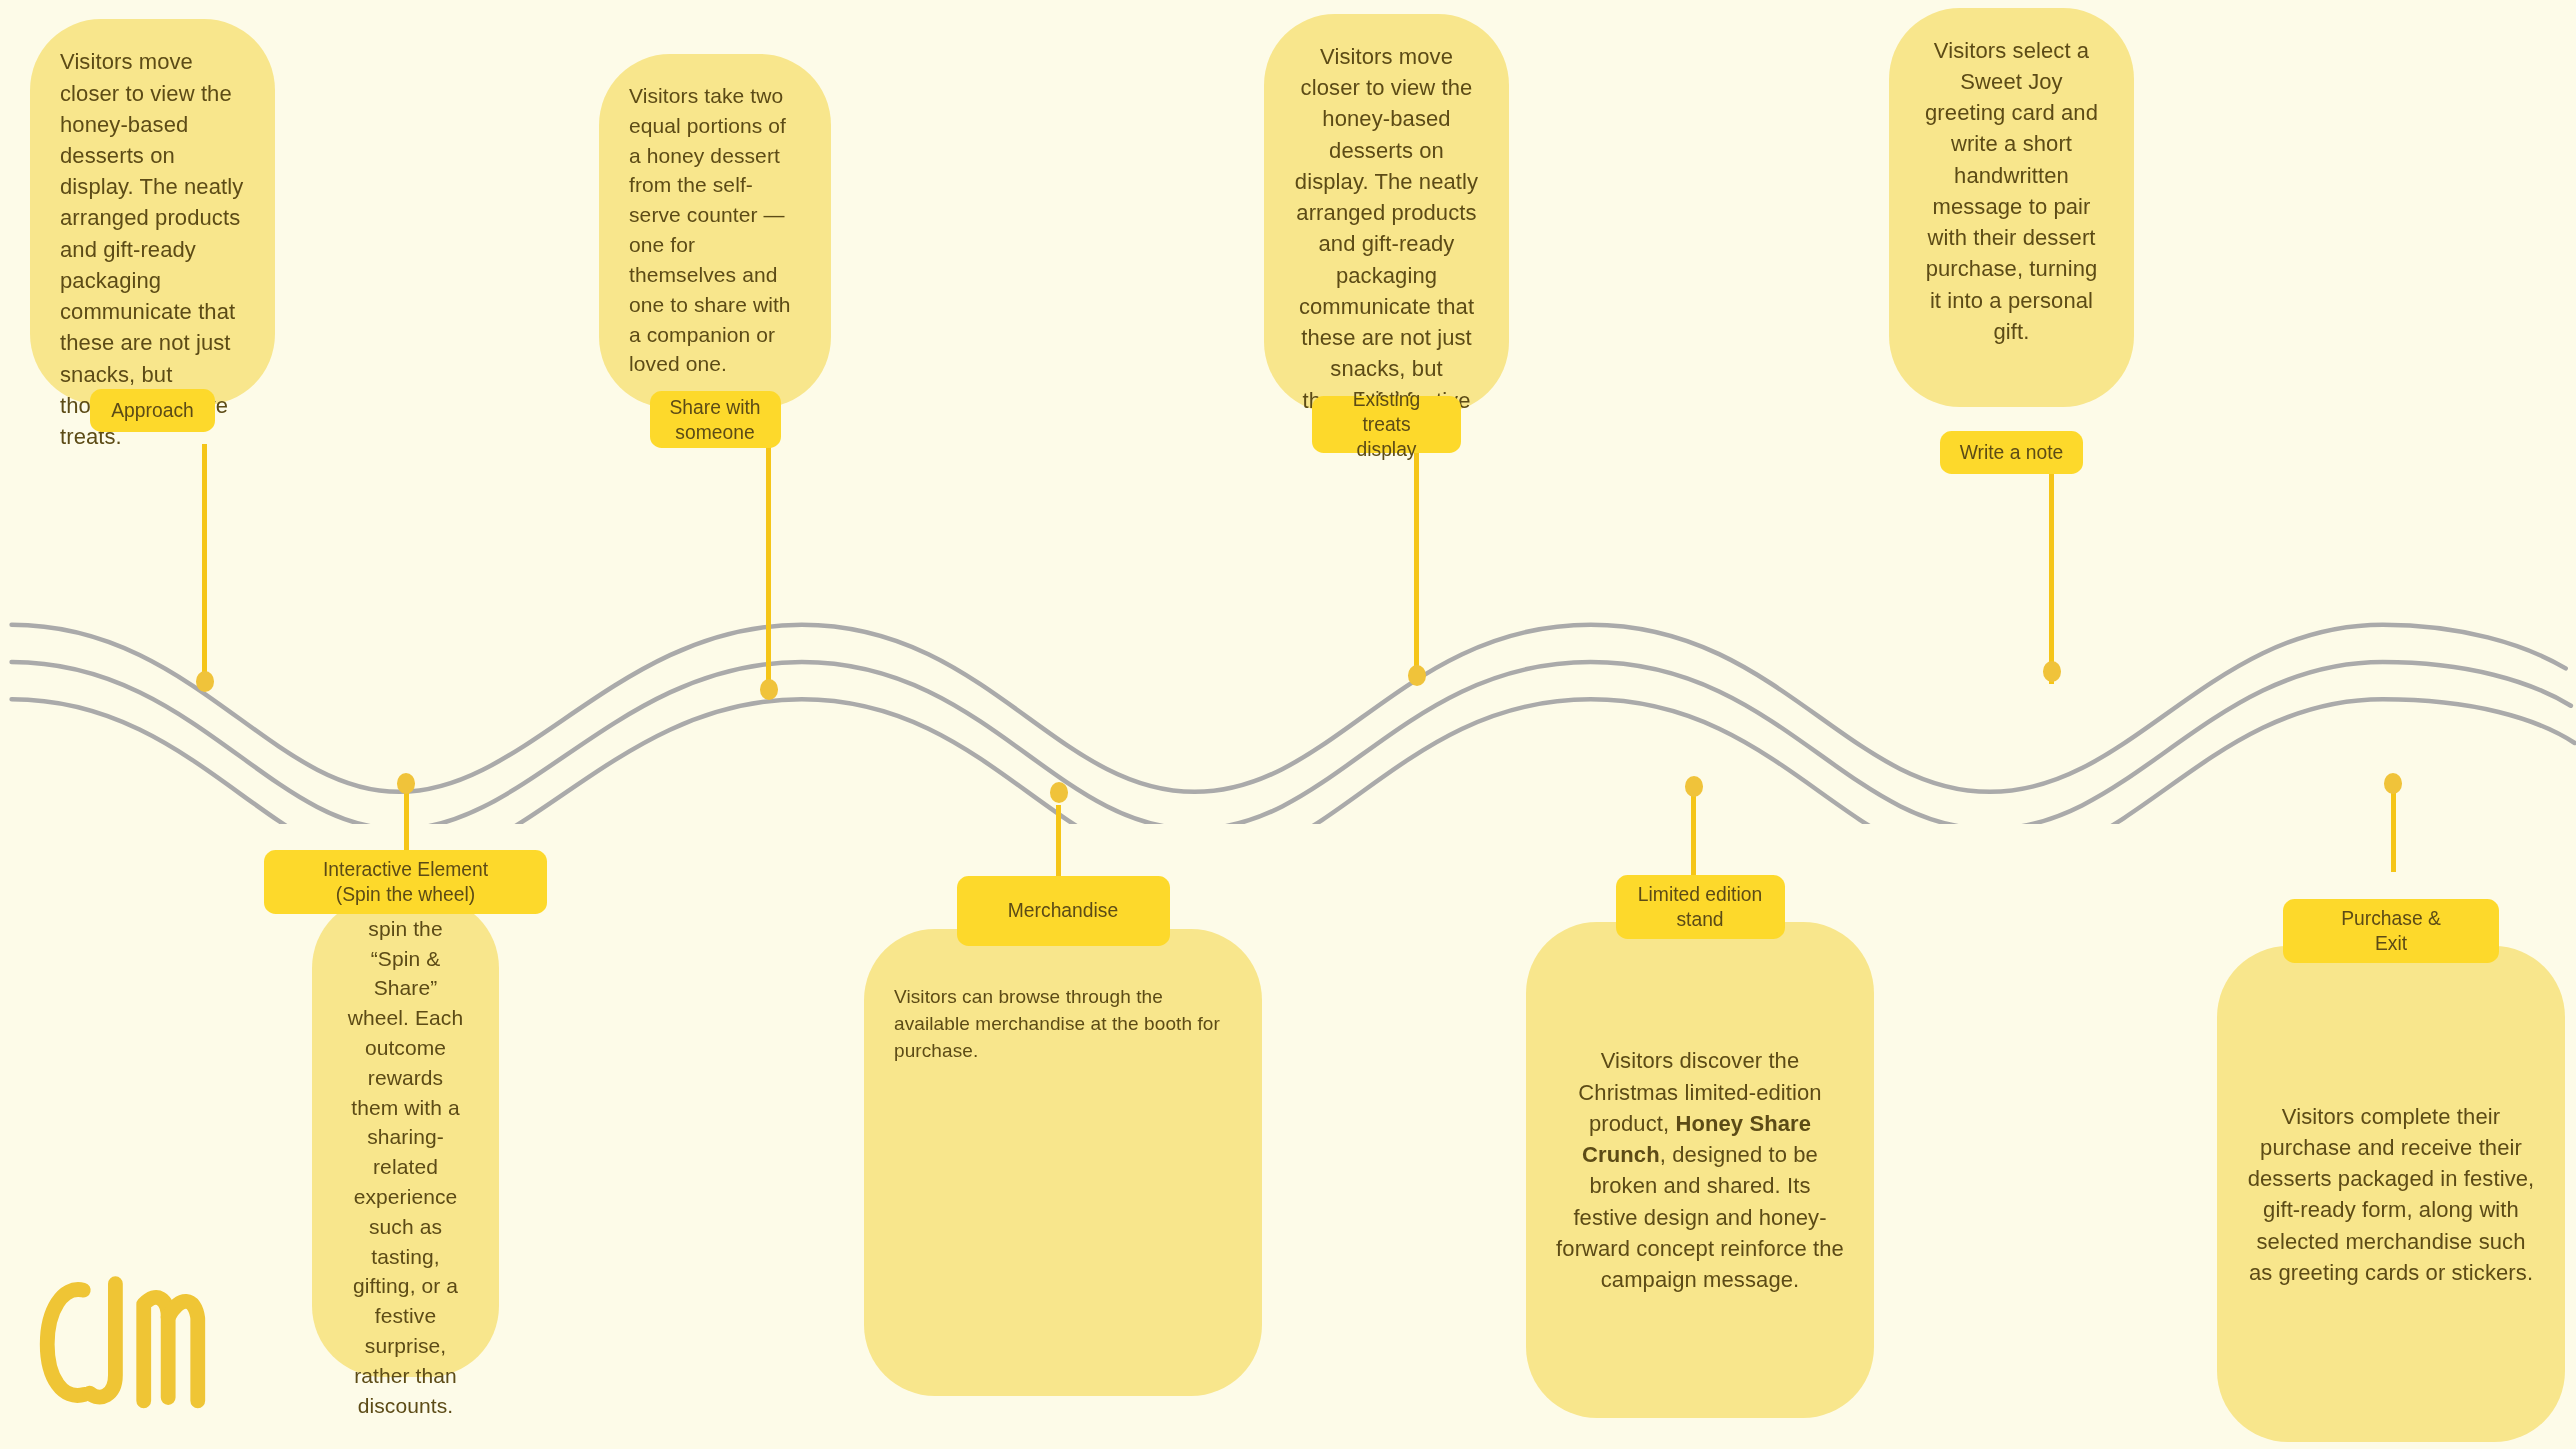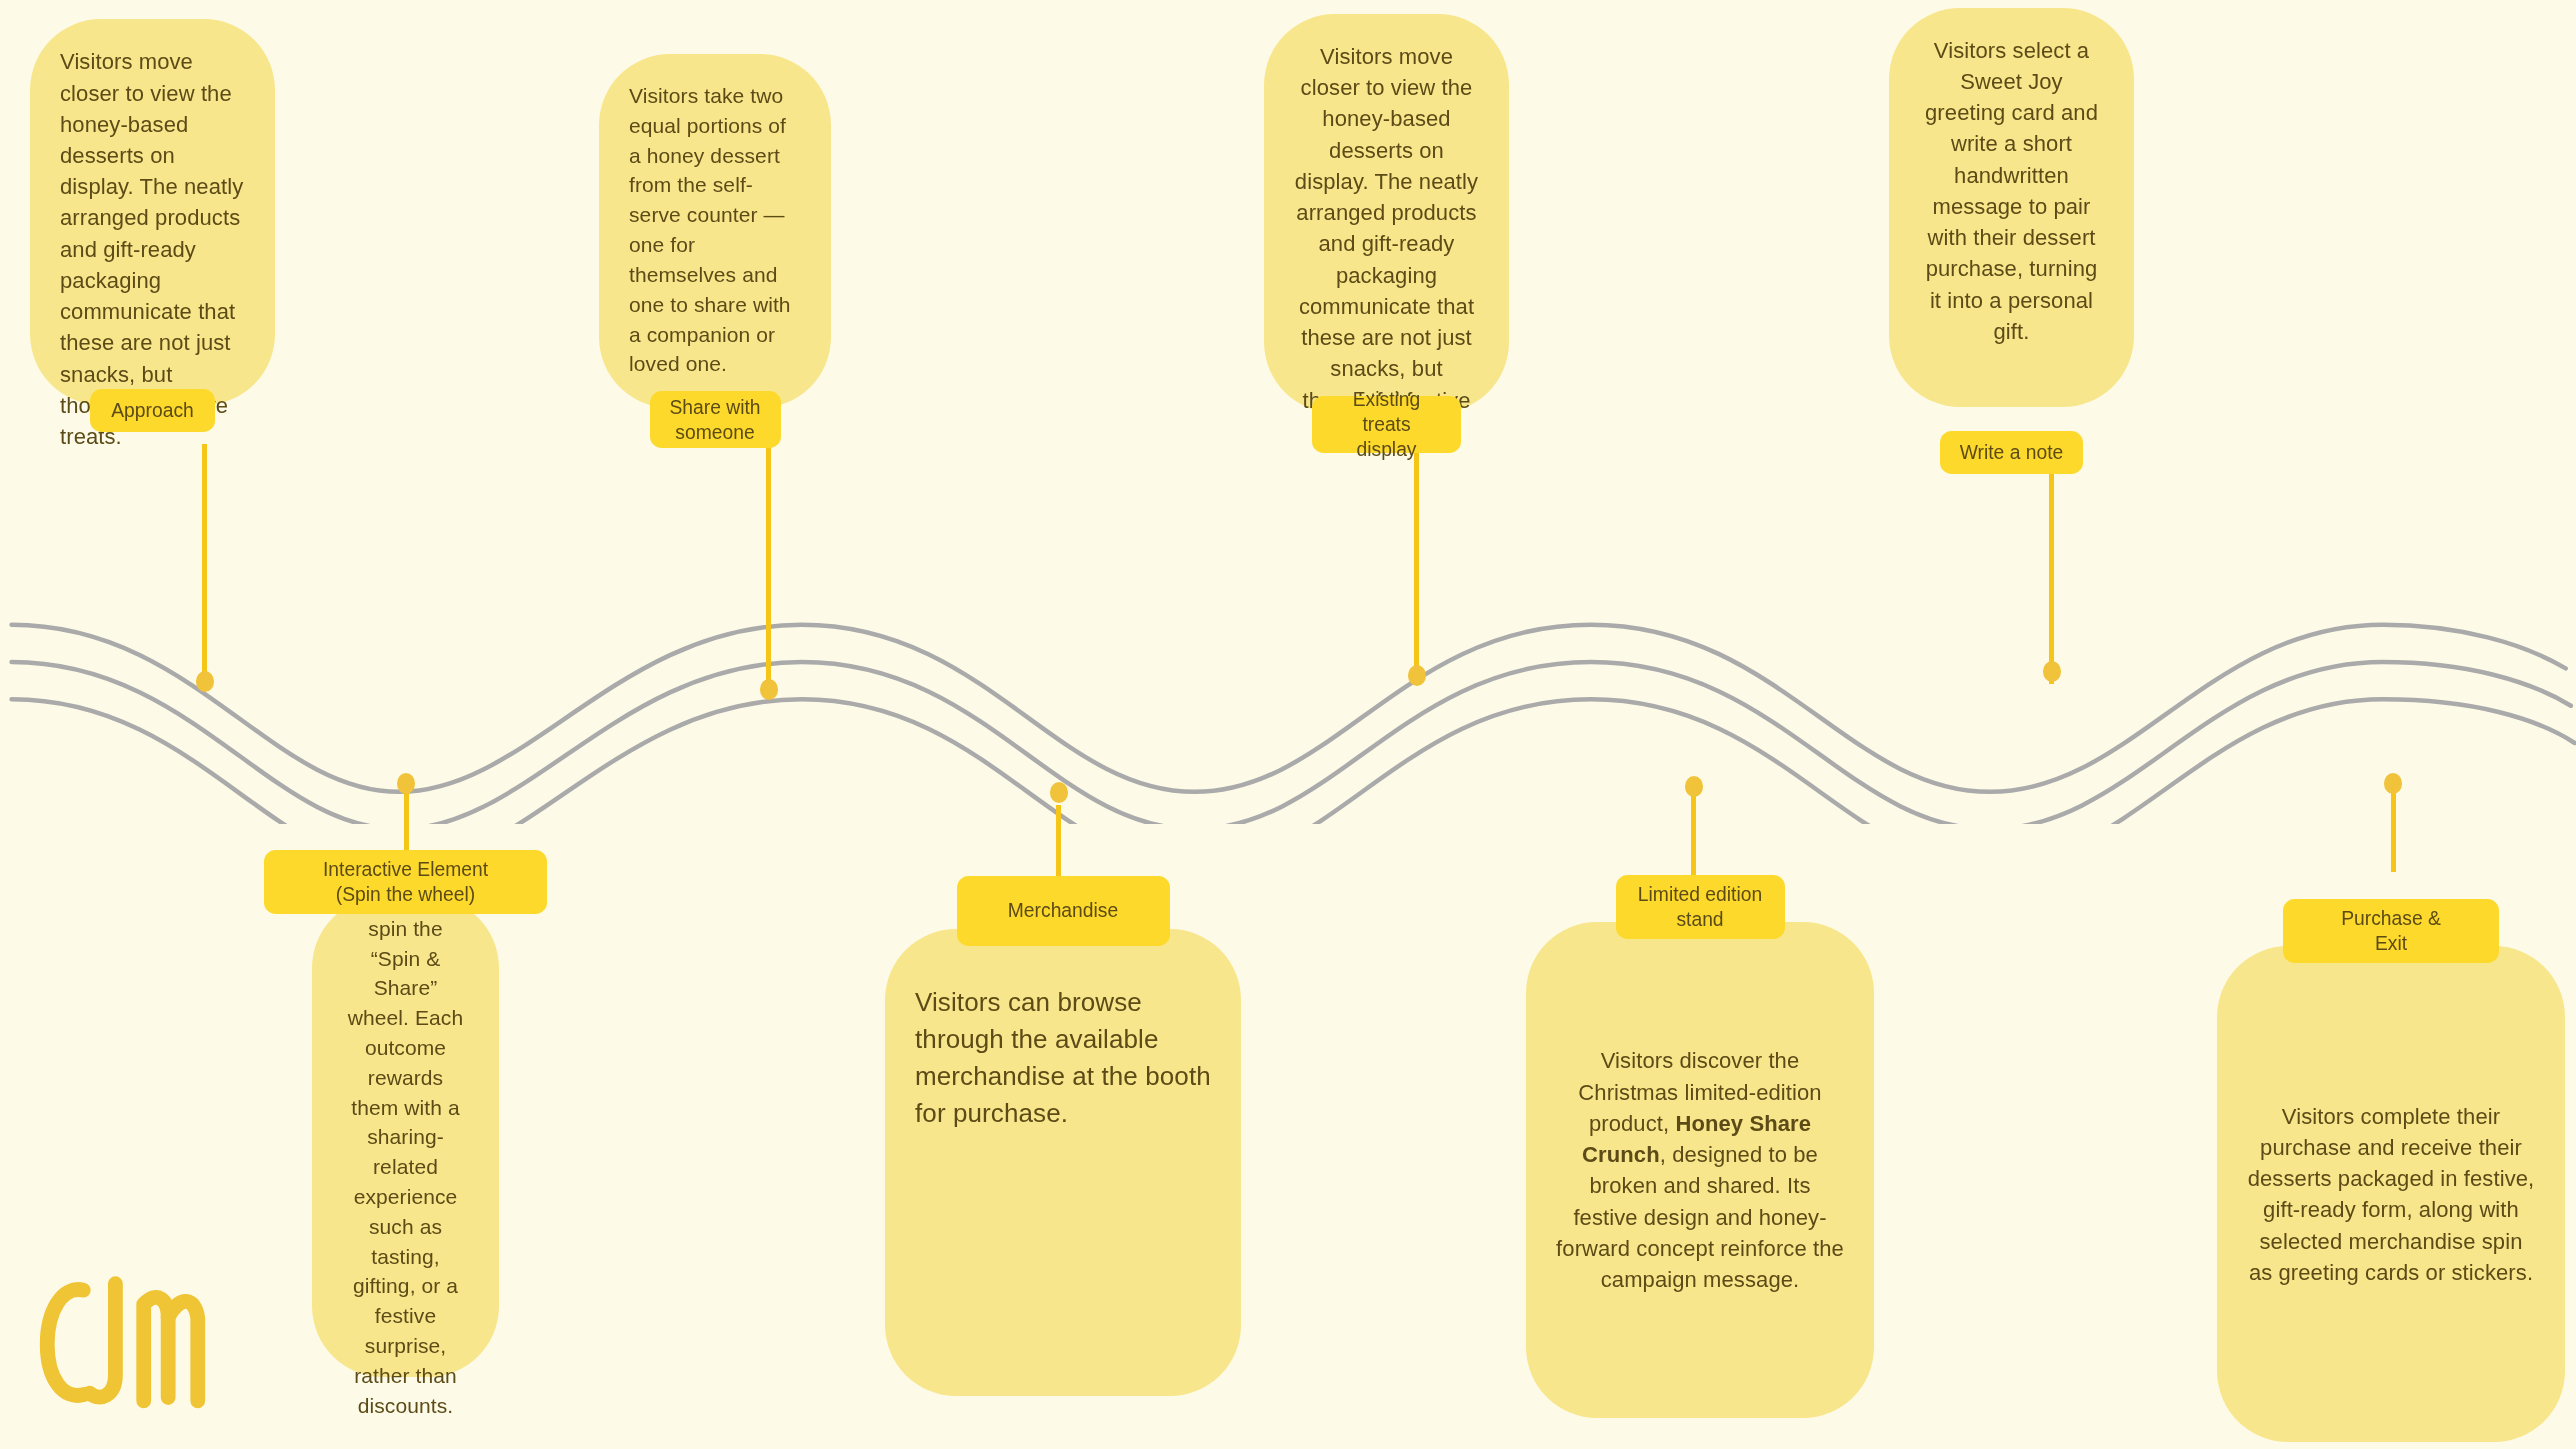--- a/index.html
+++ b/index.html
@@ -185,21 +185,21 @@
 (Spin the wheel)</div>
     <div class="card" style="width:187px; height:480px; font-size:21px; text-align:center;">
       <div class="body">Visitors are invited to spin the “Spin &amp; Share” wheel. Each outcome rewards them with a sharing-related experience such as tasting, gifting, or a festive surprise, rather than discounts.</div>
     </div>
   </div>
 
   <div class="stem" style="left:1056px; top:805px; height:76px;"></div>
   <div class="dot" style="left:1050px; top:782px;"></div>
   <div class="node bottom" style="left:889px; top:876px; width:348px;">
     <div class="pill" style="width:213px; height:70px;">Merchandise</div>
-    <div class="card" style="width:356px; height:467px; font-size:26px; text-align:left;
+    <div class="card" style="width:398px; height:467px; font-size:19px; text-align:left;
                 align-items:flex-start; padding-top:55px;">
       <div class="body">Visitors can browse through the available merchandise at the booth for purchase.</div>
     </div>
   </div>
 
   <div class="stem" style="left:1691px; top:795px; height:81px;"></div>
   <div class="dot" style="left:1685px; top:776px;"></div>
   <div class="node bottom" style="left:1526px; top:875px; width:348px;">
     <div class="pill" style="width:169px; height:64px;">Limited edition
 stand</div>
@@ -207,21 +207,21 @@
         <div class="body"><span>Visitors discover the Christmas limited-edition product, </span><b>Honey Share Crunch</b><span>, designed to be broken and shared. Its festive design and honey-forward concept reinforce the campaign message.</span></div>
     </div>
   </div>
 
   <div class="stem" style="left:2391px; top:793px; height:79px;"></div>
   <div class="dot" style="left:2384px; top:773px;"></div>
   <div class="node bottom" style="left:2217px; top:871px; width:348px;">
     <div class="pill" style="width:216px; height:64px;margin-top:28px;">Purchase &amp;
 Exit</div>
     <div class="card" style="width:348px; height:496px; font-size:22px; text-align:center;">
-      <div class="body">Visitors complete their purchase and receive their desserts packaged in festive, gift-ready form, along with selected merchandise spin as greeting cards or stickers.</div>
+      <div class="body">Visitors complete their purchase and receive their desserts packaged in festive, gift-ready form, along with selected merchandise such as greeting cards or stickers.</div>
     </div>
   </div>
 
   <svg id="cjm-logo" viewBox="0 0 320 300" aria-label="CJM">
     <g fill="none" stroke="#EFC535" stroke-width="23" stroke-linecap="round" stroke-linejoin="round">
 
       <path d="M 78,78 C 46,70 22,110 22,162 C 22,214 46,250 80,240"></path>
 
       <path d="M 128,68 L 128,210 C 128,242 104,252 88,238"></path>
 

